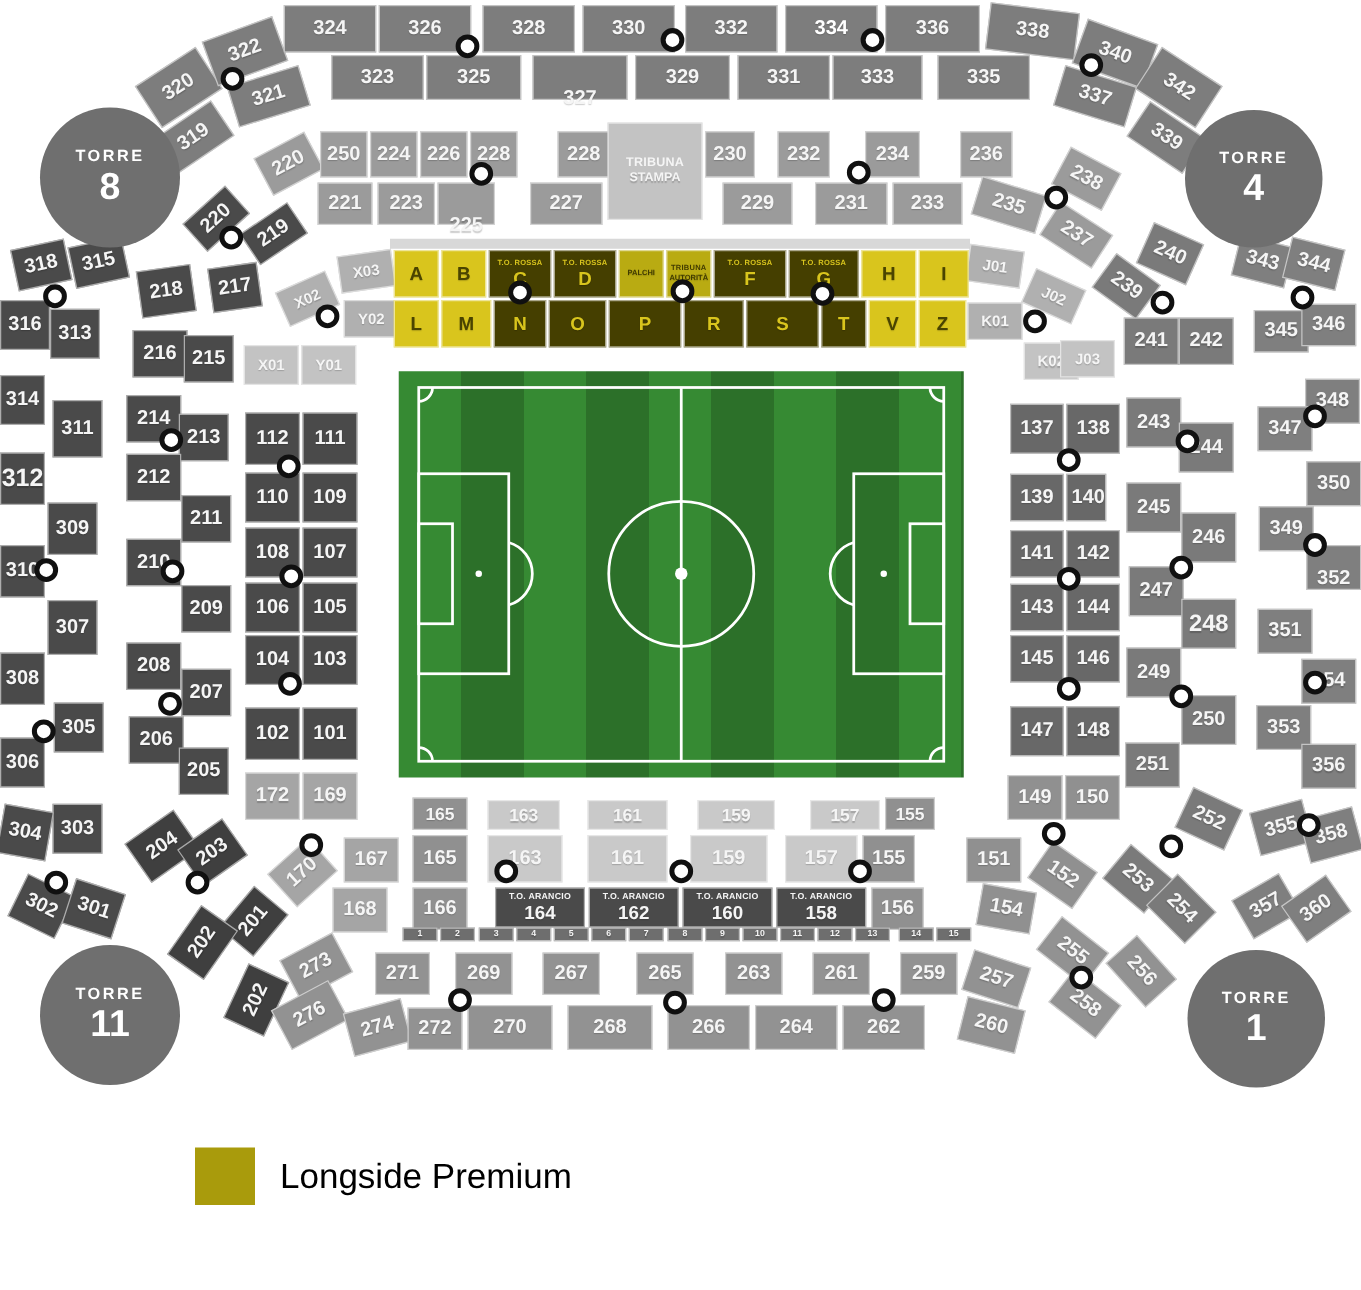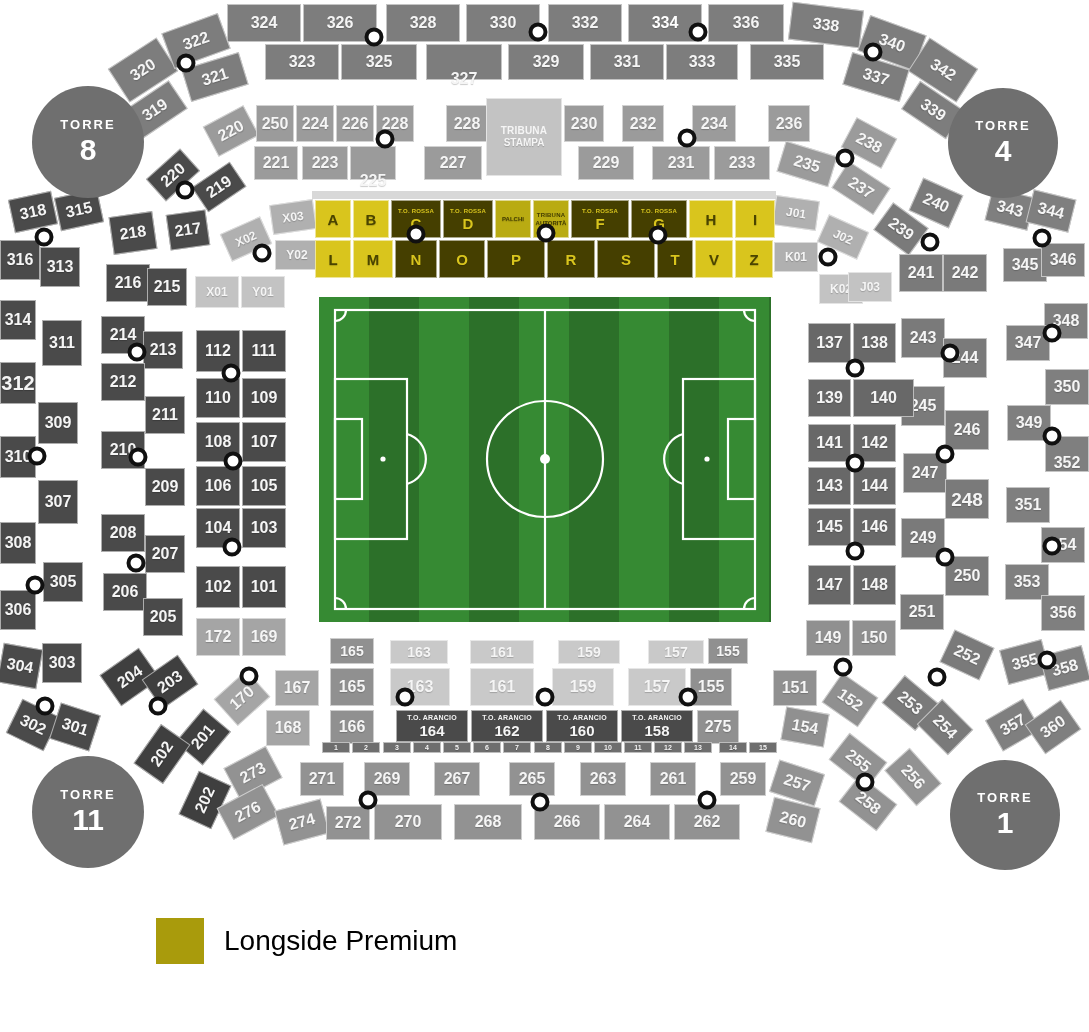--- a/index.html
+++ b/index.html
@@ -478,21 +478,21 @@
       </div>
       <div class="sec" style="left: 546px; top: 710px; width: 72px; height: 32px; background: rgb(74, 74, 74);">
         <div class="cap" style="font-size: 7px; color: rgb(245, 245, 245);">T.O. ARANCIO</div>
         <div class="lbl" style="font-size: 15px; color: rgb(245, 245, 245);">160</div>
       </div>
       <div class="sec" style="left: 621px; top: 710px; width: 72px; height: 32px; background: rgb(74, 74, 74);">
         <div class="cap" style="font-size: 7px; color: rgb(245, 245, 245);">T.O. ARANCIO</div>
         <div class="lbl" style="font-size: 15px; color: rgb(245, 245, 245);">158</div>
       </div>
       <div class="sec" style="left: 697px; top: 710px; width: 42px; height: 34px; background: rgb(144, 144, 144);">
-        <div class="lbl" style="font-size: 16px; color: rgb(245, 245, 245);">275</div>
+        <div class="lbl" style="font-size: 16px; color: rgb(245, 245, 245);">156</div>
       </div>
       <div class="sec" style="left: 322px; top: 742px; width: 28px; height: 11px; background: rgb(110, 110, 110);">
         <div class="lbl" style="font-size: 7px; color: rgb(245, 245, 245);">1</div>
       </div>
       <div class="sec" style="left: 352px; top: 742px; width: 28px; height: 11px; background: rgb(110, 110, 110);">
         <div class="lbl" style="font-size: 7px; color: rgb(245, 245, 245);">2</div>
       </div>
       <div class="sec" style="left: 383px; top: 742px; width: 28px; height: 11px; background: rgb(110, 110, 110);">
         <div class="lbl" style="font-size: 7px; color: rgb(245, 245, 245);">3</div>
       </div>
@@ -612,21 +612,21 @@
       </div>
       <div class="sec" style="left: 808px; top: 323px; width: 43px; height: 40px; background: rgb(104, 104, 104);">
         <div class="lbl" style="font-size: 16px; color: rgb(245, 245, 245);">137</div>
       </div>
       <div class="sec" style="left: 853px; top: 323px; width: 43px; height: 40px; background: rgb(104, 104, 104);">
         <div class="lbl" style="font-size: 16px; color: rgb(245, 245, 245);">138</div>
       </div>
       <div class="sec" style="left: 808px; top: 379px; width: 43px; height: 38px; background: rgb(104, 104, 104);">
         <div class="lbl" style="font-size: 16px; color: rgb(245, 245, 245);">139</div>
       </div>
-      <div class="sec" style="left: 853px; top: 379px; width: 61px; height: 38px; background: rgb(104, 104, 104);">
+      <div class="sec" style="left: 853px; top: 379px; width: 32px; height: 38px; background: rgb(104, 104, 104); align-items: flex-end;">
         <div class="lbl" style="font-size: 16px; color: rgb(245, 245, 245);">140</div>
       </div>
       <div class="sec" style="left: 808px; top: 424px; width: 43px; height: 38px; background: rgb(104, 104, 104);">
         <div class="lbl" style="font-size: 16px; color: rgb(245, 245, 245);">141</div>
       </div>
       <div class="sec" style="left: 853px; top: 424px; width: 43px; height: 38px; background: rgb(104, 104, 104);">
         <div class="lbl" style="font-size: 16px; color: rgb(245, 245, 245);">142</div>
       </div>
       <div class="sec" style="left: 808px; top: 467px; width: 43px; height: 38px; background: rgb(104, 104, 104);">
         <div class="lbl" style="font-size: 16px; color: rgb(245, 245, 245);">143</div>

